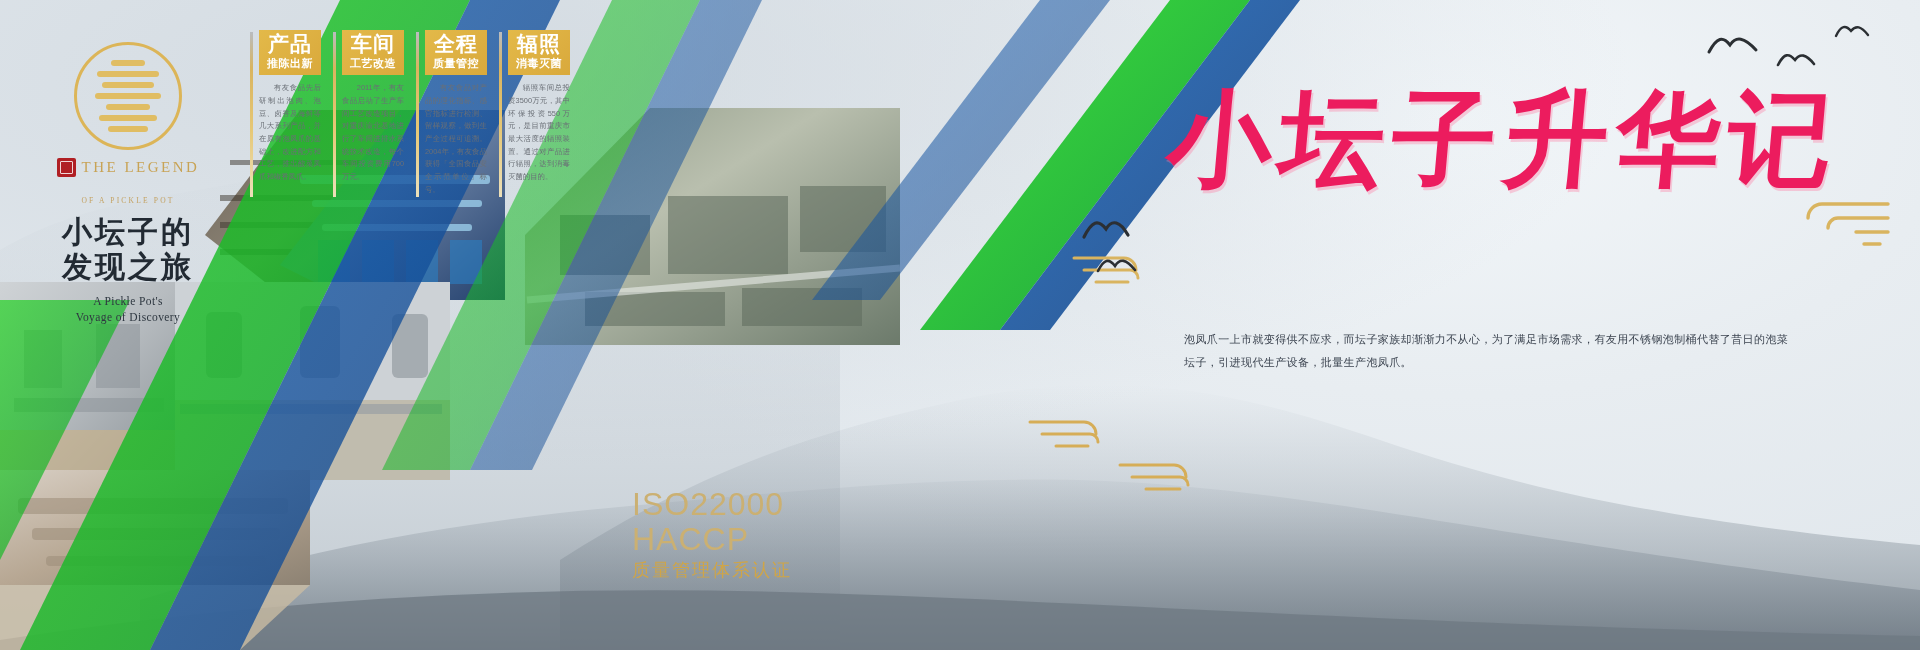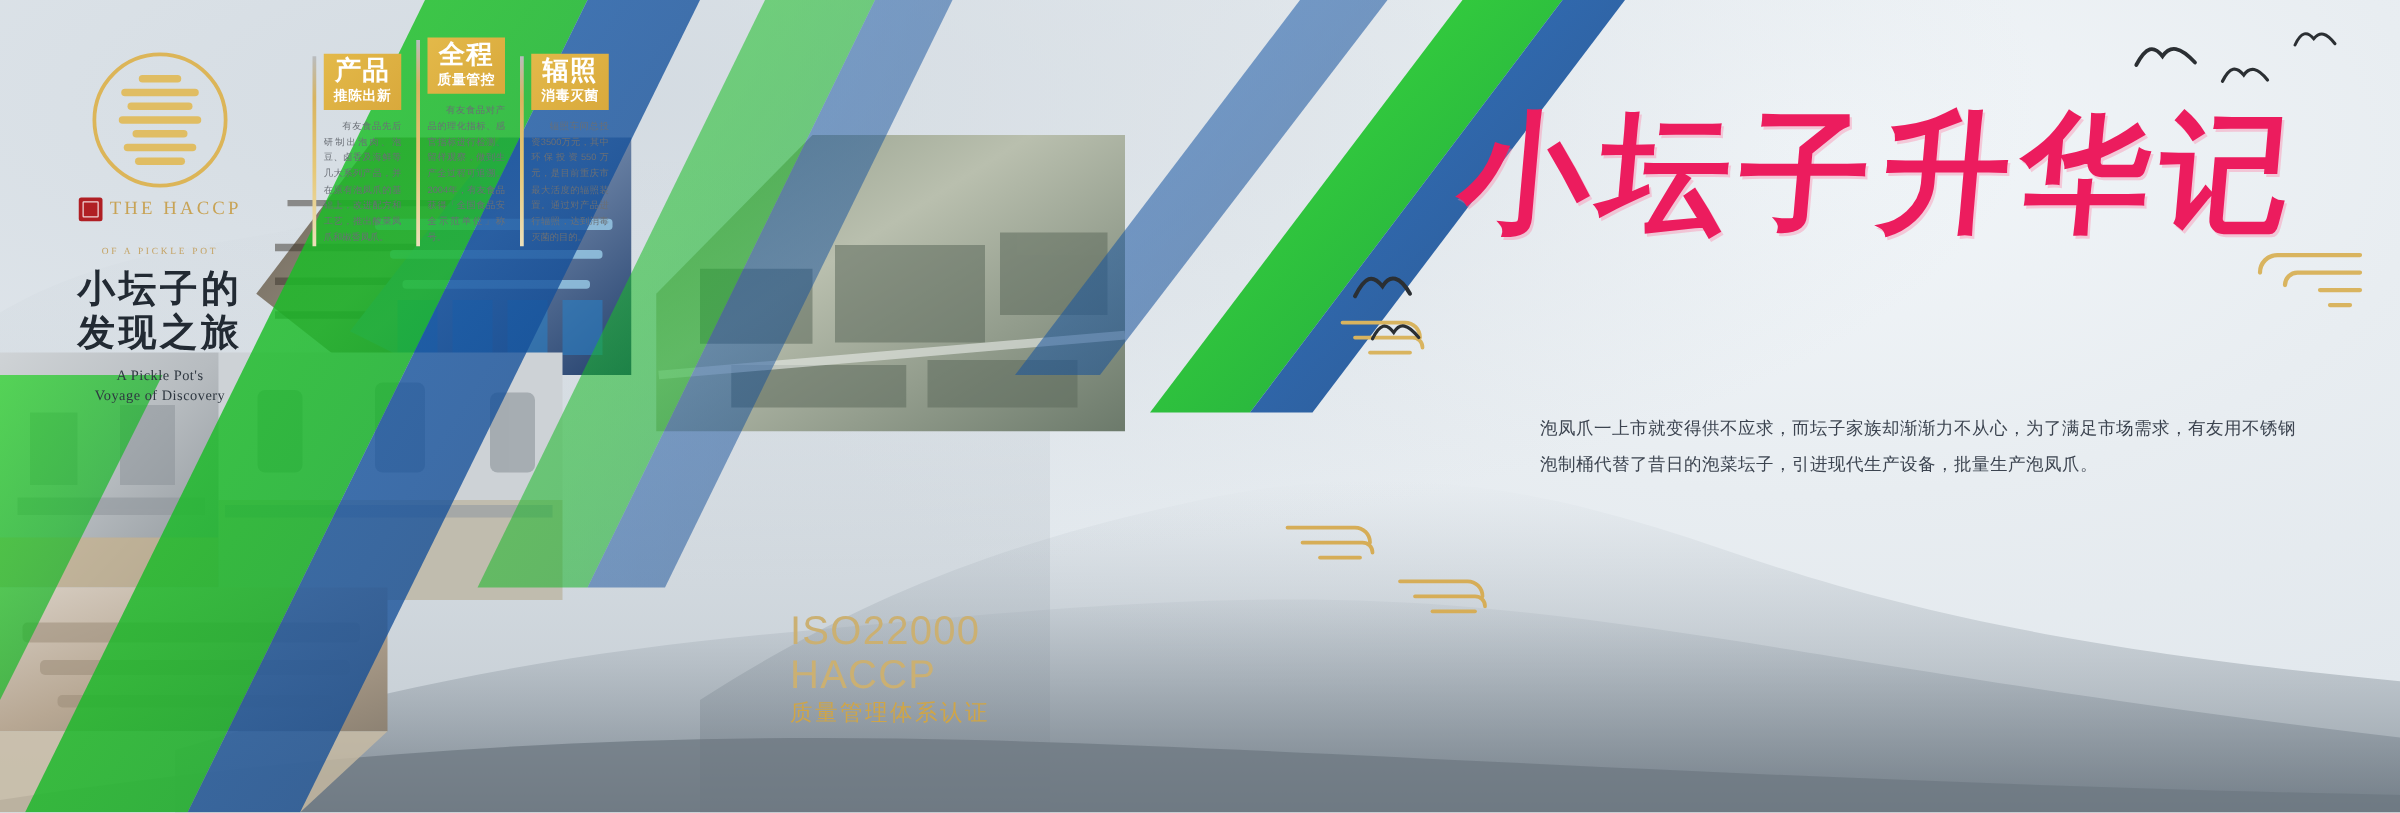--- a/index.html
+++ b/index.html
@@ -28,21 +28,21 @@
   .legend-en{font-family:"Liberation Serif","DejaVu Serif",serif;color:#c8a355;
     font-size:15px;letter-spacing:2.5px;}
   .legend-sub{font-family:Liberation Serif, serif;color:#c4a262;font-size:7.5px;
     letter-spacing:2.2px;margin-top:19px;}
   .zh-title{margin-top:10px;color:#222a33;font-size:30px;font-weight:bold;
     letter-spacing:3px;line-height:1.16;}
   .en-sub{margin-top:8px;color:#2e3740;font-size:11.5px;line-height:1.45;
     font-family:"Liberation Serif",serif;letter-spacing:.4px;}
 
   
-  .cards{position:absolute;left:250px;top:30px;z-index:34;display:flex;gap:12px;align-items:flex-end;}
+  .cards{position:absolute;left:250px;top:30px;z-index:34;display:flex;gap:12px;}
   .card{width:62px;position:relative;padding-left:9px;}
   .card .rail{position:absolute;left:0;top:2px;bottom:0;width:3px;
     background:linear-gradient(180deg,#b9bcc0 0%,#d9b45f 22%,#e6c877 60%,#ece0bb 100%);}
   .card .head{background:linear-gradient(135deg,#e3b949 0%,#d9a93c 100%);
     padding:3px 4px 4px;text-align:center;}
   .card .h1{color:#ffffff;font-size:21px;font-weight:bold;letter-spacing:1px;line-height:1.05;}
   .card .h2{color:#ffffff;font-size:11px;font-weight:bold;letter-spacing:.5px;margin-top:1px;}
   .card .body{margin-top:7px;color:#6a6f76;font-size:7.4px;line-height:1.72;
     text-align:justify;text-indent:14.8px;}
 
@@ -58,22 +58,22 @@
     font-family:"Liberation Sans",sans-serif;}
   .iso .l3{font-size:18px;color:#cfa548;letter-spacing:2px;margin-top:2px;font-weight:normal;}
 
   
   .hero-title{position:absolute;left:1168px;top:88px;z-index:30;
     font-size:104px;line-height:1;color:#ec1c5e;font-weight:bold;
     letter-spacing:8px;white-space:nowrap;
     font-family:"Liberation Serif","DejaVu Serif",serif;
     text-shadow:2px 3px 0 rgba(255,120,160,.35);
     transform:skewX(-5deg);}
-  .para{position:absolute;left:1232px;top:328px;width:610px;z-index:30;
-    color:#3c4450;font-size:14px;line-height:2.05;letter-spacing:.4px;}
+  .para{position:absolute;left:1184px;top:328px;width:610px;z-index:30;
+    color:#3c4450;font-size:11px;line-height:2.05;letter-spacing:.4px;}
 
   .cloud{position:absolute;z-index:25;pointer-events:none;}
   .bird{position:absolute;z-index:28;pointer-events:none;}
 </style>
 </head>
 <body>
 
 <div id="stage">
 
   <svg class="mist" viewBox="0 0 1920 650" preserveAspectRatio="none">
@@ -238,21 +238,21 @@
         <div class="bar" style="width:62px"></div>
         <div class="bar" style="width:52px"></div>
         <div class="bar" style="width:66px"></div>
         <div class="bar" style="width:44px"></div>
         <div class="bar" style="width:58px"></div>
         <div class="bar" style="width:40px"></div>
       </div>
     </div>
     <div class="legend-row">
       <span class="legend-chop"></span>
-      <span class="legend-en">THE HACCP</span>
+      <span class="legend-en">THE LEGEND</span>
     </div>
     <div class="legend-sub">OF A PICKLE POT</div>
     <div class="zh-title">
       <div>小坛子的</div>
       <div>发现之旅</div>
     </div>
     <div class="en-sub">
       <div>A Pickle Pot's</div>
       <div>Voyage of Discovery</div>
     </div>
@@ -263,20 +263,28 @@
     <div class="card">
       <div class="rail"></div>
       <div class="head">
         <div class="h1">产品</div>
         <div class="h2">推陈出新</div>
       </div>
       <div class="body">有友食品先后研制出泡肉、泡豆、卤香及海鲜等几大系列产品，并在原有泡凤爪的基础上，改进配方和工艺，推出酸菜凤爪和椒香凤爪。</div>
     </div>
 
 
+    <div class="card">
+      <div class="rail"></div>
+      <div class="head">
+        <div class="h1">车间</div>
+        <div class="h2">工艺改造</div>
+      </div>
+      <div class="body">2011年，有友食品启动了生产车间工艺改造项目，对重庆渝北基地进行了车间进排水系统技术改造，每个车间投资费用700万元。</div>
+    </div>
 
     <div class="card">
       <div class="rail"></div>
       <div class="head">
         <div class="h1">全程</div>
         <div class="h2">质量管控</div>
       </div>
       <div class="body">有友食品对产品的理化指标、感官指标进行检测、留样观察，做到生产全过程可追溯。2004年，有友食品获得「全国食品安全示范单位」称号。</div>
     </div>
 

